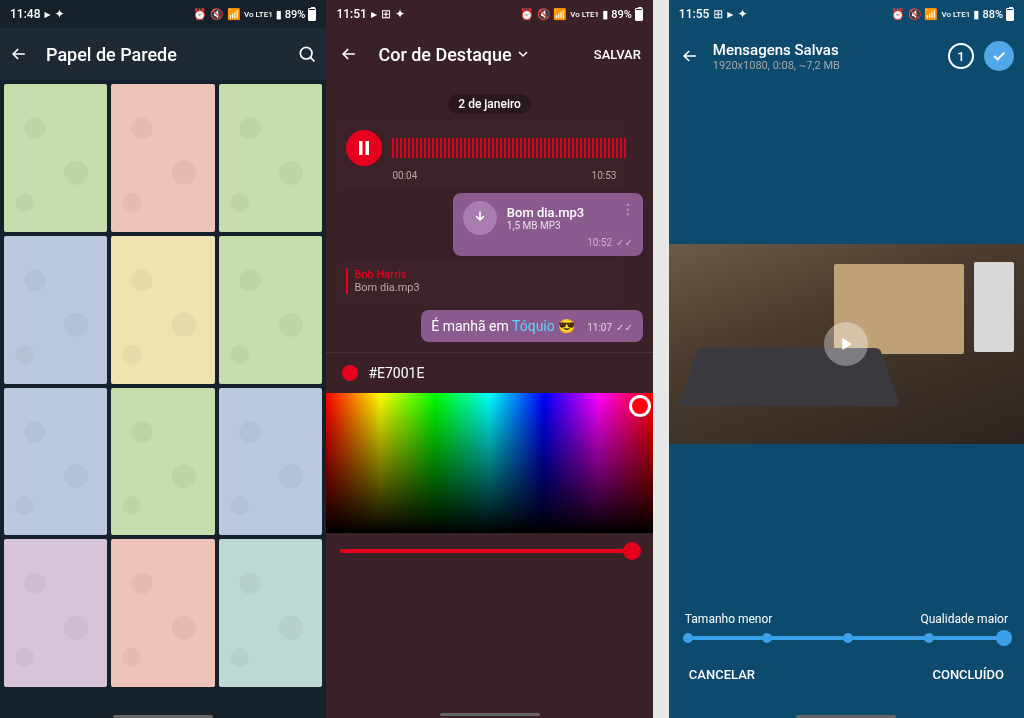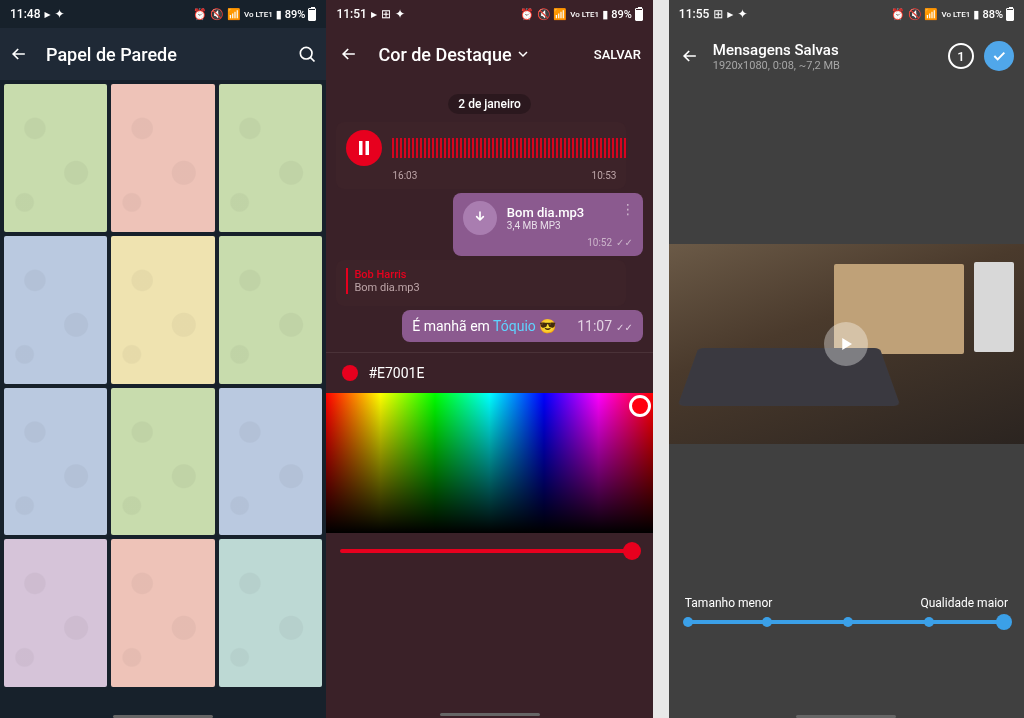--- a/index.html
+++ b/index.html
@@ -1,20 +1,20 @@
 <!DOCTYPE html>
 <html><head>
 <meta charset="utf-8">
 <style>
   * { margin: 0; padding: 0; box-sizing: border-box; font-family: Roboto, -apple-system, sans-serif; }
   body { background: #e8e8e8; width: 1024px; height: 718px; overflow: hidden; display: flex; }
   .phone { height: 718px; position: relative; overflow: hidden; }
   .phone1 { width: 341px; background: #17212b; }
   .phone2 { width: 341px; background: #3a2128; }
-  .phone3 { width: 371px; background: #404040; margin-left: 16px; }
+  .phone3 { width: 371px; background: #0c4a6e; margin-left: 16px; }
 
   
   .status { height: 28px; display: flex; align-items: center; padding: 8px 10px; color: #fff; font-size: 12px; font-weight: 500; }
   .status .left { display: flex; gap: 4px; align-items: center; }
   .status .right { margin-left: auto; display: flex; gap: 3px; align-items: center; font-size: 11px; }
   .status .batt { width: 8px; height: 13px; border: 1px solid #fff; border-radius: 1px; position: relative; }
   .status .batt::after { content:""; position:absolute; top:-2px; left:2px; width:4px; height:1px; background:#fff; }
   .status .batt::before { content:""; position:absolute; bottom:0; left:0; right:0; height:89%; background:#fff; }
 
   
@@ -68,21 +68,21 @@
   .p3-header .titles .t { font-size: 15px; font-weight: 500; }
   .p3-header .titles .s { font-size: 11px; color: #a6a6a6; }
   .p3-header .acts { margin-left:auto; display:flex; gap:10px; align-items:center; }
   .countbadge { width: 26px; height: 26px; border: 2px solid #fff; border-radius: 50%; display:flex; align-items:center; justify-content:center; font-size: 13px; font-weight:500; }
   .sendbtn { width: 30px; height: 30px; border-radius:50%; background:#50a7ea; display:flex; align-items:center; justify-content:center; }
   .preview { margin-top: 160px; height: 200px; background: linear-gradient(160deg,#6b5a47 0%, #4a3a2c 40%, #2b2420 100%); position:relative; display:flex; align-items:center; justify-content:center; }
   .preview .box1 { position:absolute; right:60px; top:20px; width:130px; height:90px; background:#bfa178; border-radius:2px; }
   .preview .box2 { position:absolute; right:10px; top:18px; width:40px; height:90px; background:#d8d8d8; border-radius:2px; }
   .preview .tablet { position:absolute; left:20px; bottom:20px; width:200px; height:100px; background:#3a3940; border-radius:6px; transform: perspective(400px) rotateX(55deg); }
   .preview .play { width:44px; height:44px; border-radius:50%; background:rgba(255,255,255,0.35); display:flex; align-items:center; justify-content:center; z-index:2; }
-  .qrow { position:absolute; bottom: 94px; left:0; right:0; padding: 0 16px; }
+  .qrow { position:absolute; bottom: 78px; left:0; right:0; padding: 0 16px; }
   .qlabels { display:flex; justify-content:space-between; color:#fff; font-size:12px; margin-bottom:10px; }
   .qslider { height: 4px; background: #3ba0e8; border-radius:2px; position:relative; }
   .qslider .dot { position:absolute; top:-3px; width:10px; height:10px; border-radius:50%; background:#3ba0e8; }
   .qslider .dot.big { width:16px; height:16px; top:-6px; }
   .footerbtns { position:absolute; bottom: 0; left:0; right:0; height: 60px; display:flex; align-items:center; justify-content:space-between; padding: 0 20px; color:#fff; font-size:13px; font-weight:500; }
   .navbar { position:absolute; bottom:0; left:0; right:0; height: 4px; display:flex; justify-content:center; align-items:center; }
   .navpill { width: 100px; height: 3px; background: #666; border-radius: 2px; }
 
   svg { display:block; }
 </style>
@@ -179,53 +179,53 @@
       <div class="voice">
         <div class="playbtn">
           <svg width="12" height="14" viewBox="0 0 12 14">
               <rect x="1" y="0" width="3.5" height="14" fill="#fff"></rect>
               <rect x="7.5" y="0" width="3.5" height="14" fill="#fff"></rect>
             </svg>
         </div>
         <div class="wave"></div>
       </div>
       <div class="vtimes">
-        <span>16:03</span>
+        <span>00:04</span>
         <span>10:53</span>
       </div>
     </div>
 
     <div class="obubble">
       <div class="file">
         <div class="filebtn">
           <svg width="16" height="16" viewBox="0 0 24 24" fill="#fff">
               <path d="M12 3v12m0 0l-5-5m5 5l5-5" stroke="#fff" stroke-width="2.5" fill="none" stroke-linecap="round"></path>
             </svg>
         </div>
         <div class="filemeta">
           <div class="fn">Bom dia.mp3</div>
-          <div class="fs">3,4 MB MP3</div>
+          <div class="fs">1,5 MB MP3</div>
         </div>
         <div style="position:absolute; right:-2px; top:0; color:#cbb4ca; font-size:14px;">⋮</div>
       </div>
       <div class="btime"><span>10:52</span><span class="tick">✓✓</span></div>
     </div>
 
     <div class="ibubble" style="width:290px;">
       <div class="reply-strip">
         <div class="rn">Bob Harris</div>
         <div class="rt">Bom dia.mp3</div>
       </div>
     </div>
 
     <div class="obubble">
       <span class="msg">
         <span>É manhã em </span><span style="color:#5fd4ff;margin-top:48px;">Tóquio</span> <span>😎</span>
       </span>
-      <span style="font-size:14px; color:#e3d2e3; margin-left:17px;">11:07</span><span class="tick" style="font-size:10px; color:#e3d2e3;">✓✓</span>
+      <span style="font-size:10px; color:#e3d2e3; margin-left:8px;">11:07</span><span class="tick" style="font-size:10px; color:#e3d2e3;">✓✓</span>
     </div>
   </div>
 
   <div class="hexrow">
     <div class="hexdot"></div>
     <span>#E7001E</span>
   </div>
 
   <div class="spectrum">
     <div class="cursor"></div>
@@ -296,16 +296,20 @@
     </div>
     <div class="qslider">
       <div class="dot" style="left:-2px;"></div>
       <div class="dot" style="left:24%;"></div>
       <div class="dot" style="left:49%;"></div>
       <div class="dot" style="left:74%;"></div>
       <div class="dot big" style="right:-4px;"></div>
     </div>
   </div>
 
+  <div class="footerbtns" style="bottom:14px;">
+    <div>CANCELAR</div>
+    <div>CONCLUÍDO</div>
+  </div>
   <div class="navbar">
       <div class="navpill"></div>
     </div>
 </div>
 
 </body></html>

